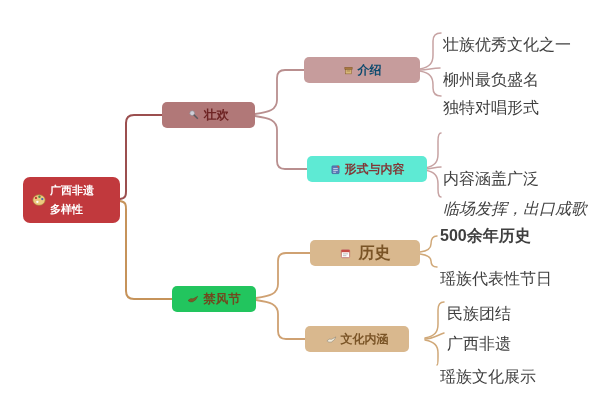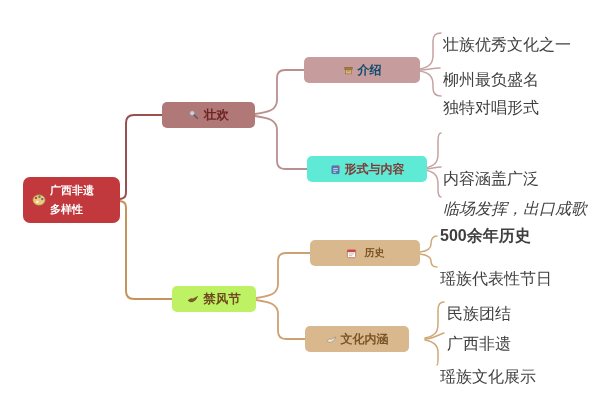--- a/index.html
+++ b/index.html
@@ -13,24 +13,24 @@
     border-radius:5px;white-space:nowrap;box-sizing:border-box;gap:4px;
   }
   .node .ic{display:inline-flex;align-items:center;}
   .root{
     left:23px;top:177px;width:97px;height:46px;background:#c1393d;border-radius:7px;
     color:#ffffff;font-weight:bold;font-size:11px;line-height:19px;
     justify-content:flex-start;padding-left:9px;
   }
   .root .rtxt{text-align:left;}
   .b1{left:162px;top:102px;width:93px;height:26px;background:#b17878;color:#6e2424;font-weight:bold;font-size:12.5px;}
-  .b2{left:172px;top:286px;width:84px;height:26px;background:#bef264;color:#6f4a1f;font-weight:bold;font-size:12.5px;}
+  .b2{left:172px;top:286px;width:84px;height:26px;background:#22c55e;color:#6f4a1f;font-weight:bold;font-size:12.5px;}
   .s1{left:304px;top:57px;width:116px;height:26px;background:#c69c9c;color:#0c4a6e;font-weight:bold;font-size:12px;}
   .s2{left:307px;top:156px;width:120px;height:26px;background:#5eead4;color:#823636;font-weight:bold;font-size:12px;text-align:center;}
-  .s3{left:310px;top:240px;width:110px;height:26px;background:#d9b88e;color:#7a5426;font-weight:bold;font-size:10px;gap:8px;}
+  .s3{left:310px;top:240px;width:110px;height:26px;background:#d9b88e;color:#7a5426;font-weight:bold;font-size:16px;gap:8px;}
   .s4{left:305px;top:326px;width:104px;height:26px;background:#d9b88e;color:#7a5426;font-weight:bold;font-size:12px;}
   .leaf{
     position:absolute;color:#3f3f3f;font-size:16px;line-height:16px;white-space:nowrap;margin-top:12px;
   }
   .la1{left:443px;top:25px;} .la2{left:443px;top:60px;} .la3{left:443px;top:88px;}
   .lb1{left:443px;top:125px;} .lb2{left:443px;top:159px;} .lb3{left:443px;top:189px;font-style:italic;}
   .lc1{left:440px;top:216px;font-weight:bold;} .lc2{left:440px;top:259px;}
   .ld1{left:447px;top:294px;} .ld2{left:447px;top:324px;} .ld3{left:440px;top:357px;}
 </style>
 </head>

